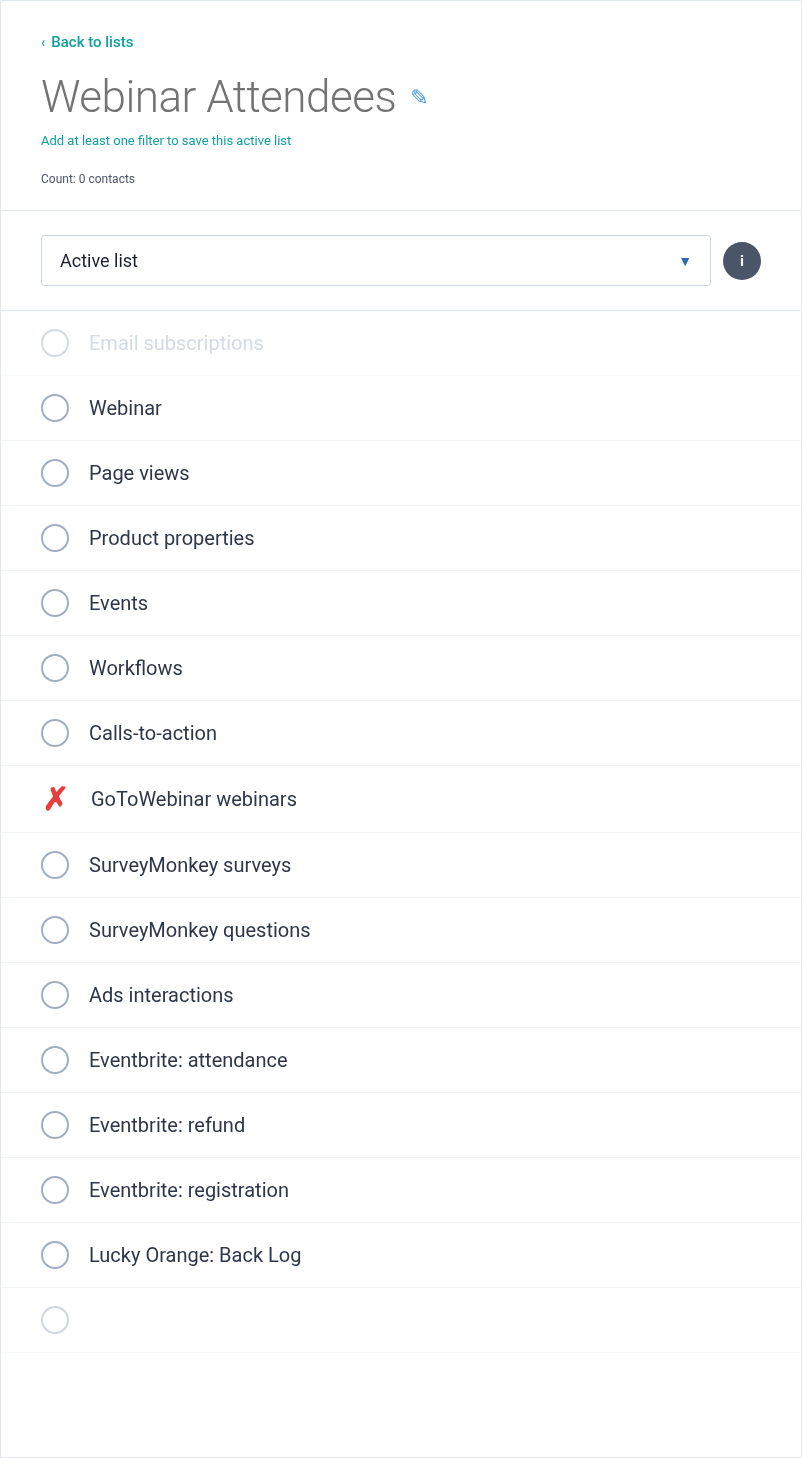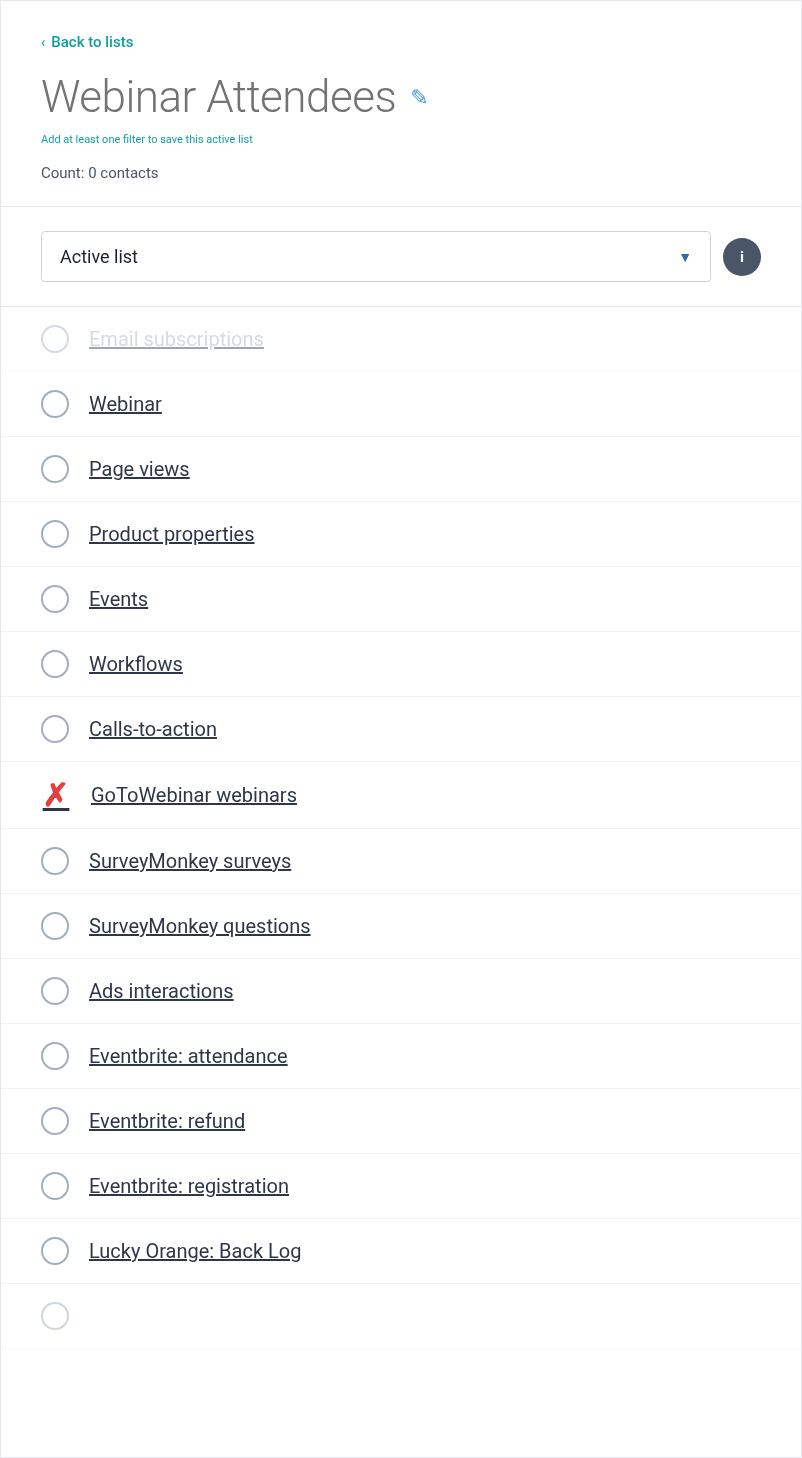--- a/index.html
+++ b/index.html
@@ -60,27 +60,27 @@
     }
 
     .edit-icon {
       color: #4299e1;
       font-size: 22px;
       cursor: pointer;
     }
 
     .subtitle-text {
       color: #0f9f9f;
-      font-size: 11px;
-      margin-bottom: 18px;
+      font-size: 13px;
+      margin-bottom: 24px;
     }
 
     .count-text {
       color: #4a5568;
-      font-size: 15px;
+      font-size: 12px;
     }
 
     
     .dropdown-section {
       padding: 24px 40px;
       border-bottom: 1px solid #e2e8f0;
     }
 
     .dropdown-container {
       display: flex;
@@ -174,21 +174,20 @@
       color: #2d3748;
       font-weight: 400;
     }
 
     .item-label.faded {
       color: #a0aec0;
     }
 
     .list-top-fade {
       position: relative;
-      text-decoration: underline;
     }
 
     .list-top-fade .list-item:first-child {
       opacity: 0.45;
     }
   </style>
 </head>
 <body>
 
 <div class="page-container">

